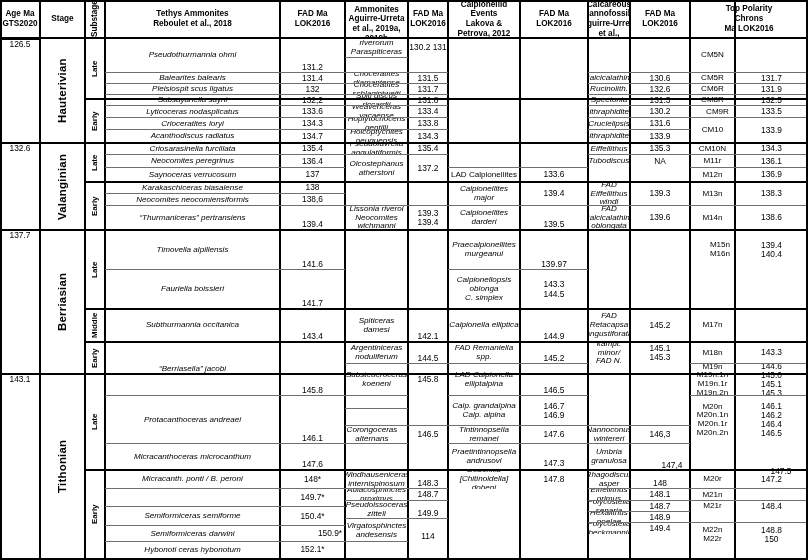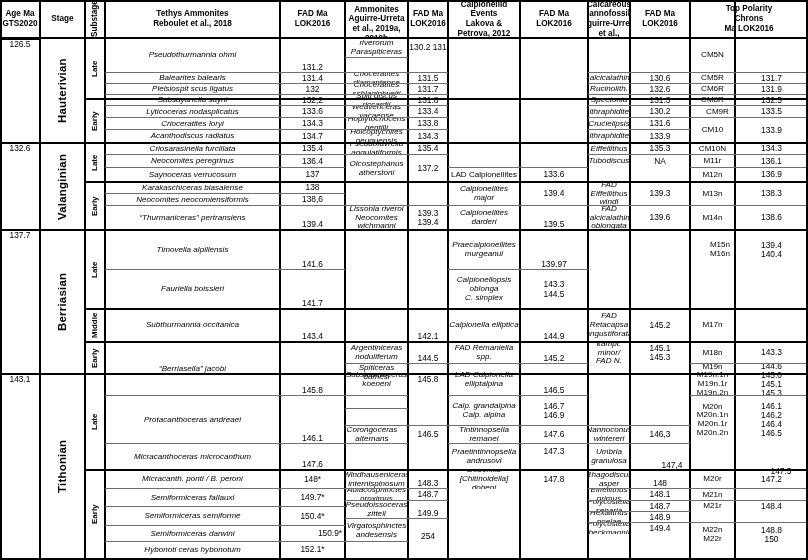--- a/index.html
+++ b/index.html
@@ -183,21 +183,20 @@
     <div class="cell taxon" style="left: 105px; top: 309px; width: 175px; height: 33px;">Subthurmannia occitanica</div>
     <div class="rule thin" style="left: 105px; top: 308.4px; width: 175px; height: 1.1px;"></div>
     <div class="cell taxon" style="left: 105px; top: 342px; width: 175px; height: 54px;">“Berriasella” jacobi</div>
     <div class="rule thin" style="left: 105px; top: 341.4px; width: 175px; height: 1.1px;"></div>
     <div class="cell taxon" style="left: 105px; top: 396px; width: 175px; height: 48px; text-align: right;">Protacanthoceras andreaei</div>
     <div class="rule thin" style="left: 105px; top: 395.4px; width: 175px; height: 1.1px;"></div>
     <div class="cell taxon" style="left: 105px; top: 444px; width: 175px; height: 26px;">Micracanthoceras microcanthum</div>
     <div class="rule thin" style="left: 105px; top: 443.4px; width: 175px; height: 1.1px;"></div>
     <div class="cell taxon" style="left: 105px; top: 470px; width: 175px; height: 19px;">Micracanth. ponti / B. peroni</div>
     <div class="rule thin" style="left: 105px; top: 469.4px; width: 175px; height: 1.1px;"></div>
-    <div class="cell taxon" style="left: 105px; top: 489px; width: 175px; height: 18px;">Semiformiceras fallauxi</div>
     <div class="rule thin" style="left: 105px; top: 488.4px; width: 175px; height: 1.1px;"></div>
     <div class="cell taxon" style="left: 105px; top: 507px; width: 175px; height: 19px;">Semiformiceras semiforme</div>
     <div class="rule thin" style="left: 105px; top: 506.4px; width: 175px; height: 1.1px;"></div>
     <div class="cell taxon" style="left: 105px; top: 526px; width: 175px; height: 16px;">Semiformiceras darwini</div>
     <div class="rule thin" style="left: 105px; top: 525.4px; width: 175px; height: 1.1px;"></div>
     <div class="cell taxon" style="left: 105px; top: 542px; width: 175px; height: 16px;">Hybonoti ceras hybonotum</div>
     <div class="rule thin" style="left: 105px; top: 541.4px; width: 175px; height: 1.1px;"></div>
     <div class="cell num" style="left: 280px; top: 38px; width: 65px; height: 35px; align-items: flex-end; padding-bottom: 1px;">131.2</div>
     <div class="cell num" style="left: 280px; top: 73px; width: 65px; height: 11px;">131.4</div>
     <div class="rule thin" style="left: 280px; top: 72.4px; width: 65px; height: 1.1px;"></div>
@@ -265,21 +264,21 @@
     <div class="rule thin" style="left: 345px; top: 142.4px; width: 63px; height: 1.1px;"></div>
     <div class="cell taxon" style="left: 345px; top: 155px; width: 63px; height: 27px;">Olcostephanus atherstoni</div>
     <div class="rule thin" style="left: 345px; top: 154.4px; width: 63px; height: 1.1px;"></div>
     <div class="cell taxon" style="left: 345px; top: 182px; width: 63px; height: 24px;"></div>
     <div class="rule thin" style="left: 345px; top: 181.4px; width: 63px; height: 1.1px;"></div>
     <div class="cell taxon" style="left: 345px; top: 206px; width: 63px; height: 24px;">Lissonia riveroi
 Neocomites wichmanni</div>
     <div class="rule thin" style="left: 345px; top: 205.4px; width: 63px; height: 1.1px;"></div>
     <div class="cell taxon" style="left: 345px; top: 230px; width: 63px; height: 79px;"></div>
     <div class="rule thin" style="left: 345px; top: 229.4px; width: 63px; height: 1.1px;"></div>
-    <div class="cell taxon" style="left: 345px; top: 309px; width: 63px; height: 33px; margin-top: 47px;">Spiticeras damesi</div>
+    <div class="cell taxon" style="left: 345px; top: 309px; width: 63px; height: 33px;">Spiticeras damesi</div>
     <div class="rule thin" style="left: 345px; top: 308.4px; width: 63px; height: 1.1px;"></div>
     <div class="cell taxon" style="left: 345px; top: 342px; width: 63px; height: 22px; font-style: italic;">Argentiniceras noduliferum</div>
     <div class="rule thin" style="left: 345px; top: 341.4px; width: 63px; height: 1.1px;"></div>
     <div class="cell taxon" style="left: 345px; top: 364px; width: 63px; height: 32px;">Substeueroceras koeneni</div>
     <div class="rule thin" style="left: 345px; top: 363.4px; width: 63px; height: 1.1px;"></div>
     <div class="cell taxon" style="left: 345px; top: 396px; width: 63px; height: 13px;"></div>
     <div class="rule thin" style="left: 345px; top: 395.4px; width: 63px; height: 1.1px;"></div>
     <div class="cell taxon" style="left: 345px; top: 409px; width: 63px; height: 17px;"></div>
     <div class="rule thin" style="left: 345px; top: 408.4px; width: 63px; height: 1.1px;"></div>
     <div class="cell taxon" style="left: 345px; top: 426px; width: 54px; height: 18px;">Corongoceras alternans</div>
@@ -323,21 +322,21 @@
     <div class="cell num" style="left: 408px; top: 364px; width: 40px; height: 32px;">145.8</div>
     <div class="rule thin" style="left: 408px; top: 363.4px; width: 40px; height: 1.1px;"></div>
     <div class="cell num" style="left: 408px; top: 426px; width: 40px; height: 18px;">146.5</div>
     <div class="rule thin" style="left: 408px; top: 425.4px; width: 40px; height: 1.1px;"></div>
     <div class="cell num" style="left: 408px; top: 470px; width: 40px; height: 19px; align-items: flex-end; padding-bottom: 1px;">148.3</div>
     <div class="rule thin" style="left: 408px; top: 469.4px; width: 40px; height: 1.1px;"></div>
     <div class="cell num" style="left: 408px; top: 489px; width: 40px; height: 12px;">148.7</div>
     <div class="rule thin" style="left: 408px; top: 488.4px; width: 40px; height: 1.1px;"></div>
     <div class="cell num" style="left: 408px; top: 501px; width: 40px; height: 18px; align-items: flex-end; padding-bottom: 1px;">149.9</div>
     <div class="rule thin" style="left: 408px; top: 500.4px; width: 40px; height: 1.1px;"></div>
-    <div class="cell num" style="left: 408px; top: 519px; width: 40px; height: 23px; align-items: flex-end; padding-bottom: 1px;">254</div>
+    <div class="cell num" style="left: 408px; top: 519px; width: 40px; height: 23px; align-items: flex-end; padding-bottom: 1px;">114</div>
     <div class="rule thin" style="left: 408px; top: 518.4px; width: 40px; height: 1.1px;"></div>
     <div class="cell plain" style="left: 448px; top: 168px; width: 72px; height: 14px;">LAD Calpionellites</div>
     <div class="rule thin" style="left: 448px; top: 167.4px; width: 72px; height: 1.1px;"></div>
     <div class="cell taxon" style="left: 448px; top: 182px; width: 72px; height: 24px;">Calpionellites  major</div>
     <div class="rule thin" style="left: 448px; top: 181.4px; width: 72px; height: 1.1px;"></div>
     <div class="cell taxon" style="left: 448px; top: 206px; width: 72px; height: 24px;">Calpionellites  darderi</div>
     <div class="rule thin" style="left: 448px; top: 205.4px; width: 72px; height: 1.1px;"></div>
     <div class="cell taxon" style="left: 448px; top: 230px; width: 72px; height: 40px;">Praecalpionellites
 murgeanui</div>
     <div class="rule thin" style="left: 448px; top: 229.4px; width: 72px; height: 1.1px;"></div>
@@ -377,21 +376,21 @@
     <div class="rule thin" style="left: 520px; top: 308.4px; width: 68px; height: 1.1px;"></div>
     <div class="cell num" style="left: 520px; top: 342px; width: 68px; height: 22px; align-items: flex-end; padding-bottom: 1px;">145.2</div>
     <div class="rule thin" style="left: 520px; top: 341.4px; width: 68px; height: 1.1px;"></div>
     <div class="cell num" style="left: 520px; top: 364px; width: 68px; height: 32px; align-items: flex-end; padding-bottom: 1px;">146.5</div>
     <div class="rule thin" style="left: 520px; top: 363.4px; width: 68px; height: 1.1px;"></div>
     <div class="cell num" style="left: 520px; top: 396px; width: 68px; height: 30px;">146.7
 146.9</div>
     <div class="rule thin" style="left: 520px; top: 395.4px; width: 68px; height: 1.1px;"></div>
     <div class="cell num" style="left: 520px; top: 426px; width: 68px; height: 18px;">147.6</div>
     <div class="rule thin" style="left: 520px; top: 425.4px; width: 68px; height: 1.1px;"></div>
-    <div class="cell num" style="left: 520px; top: 444px; width: 68px; height: 26px; align-items: flex-end; padding-bottom: 14px;">147.3</div>
+    <div class="cell num" style="left: 520px; top: 456px; width: 68px; height: 26px; align-items: flex-end; padding-bottom: 14px;">147.3</div>
     <div class="rule thin" style="left: 520px; top: 443.4px; width: 68px; height: 1.1px;"></div>
     <div class="cell num" style="left: 520px; top: 470px; width: 68px; height: 19px;">147.8</div>
     <div class="rule thin" style="left: 520px; top: 469.4px; width: 68px; height: 1.1px;"></div>
     <div class="cell taxon" style="left: 588px; top: 73px; width: 42px; height: 11px;">LAD Calcicalathina oblongata</div>
     <div class="rule thin" style="left: 588px; top: 72.4px; width: 42px; height: 1.1px;"></div>
     <div class="cell taxon" style="left: 588px; top: 84px; width: 42px; height: 11px;">FAD Rucinolith. terebradent.</div>
     <div class="rule thin" style="left: 588px; top: 83.4px; width: 42px; height: 1.1px;"></div>
     <div class="cell taxon" style="left: 588px; top: 95px; width: 42px; height: 11px;">LAD Speetonia colligata</div>
     <div class="rule thin" style="left: 588px; top: 94.4px; width: 42px; height: 1.1px;"></div>
     <div class="cell taxon" style="left: 588px; top: 106px; width: 42px; height: 12px;">LAD Lithraphidites bollii</div>

